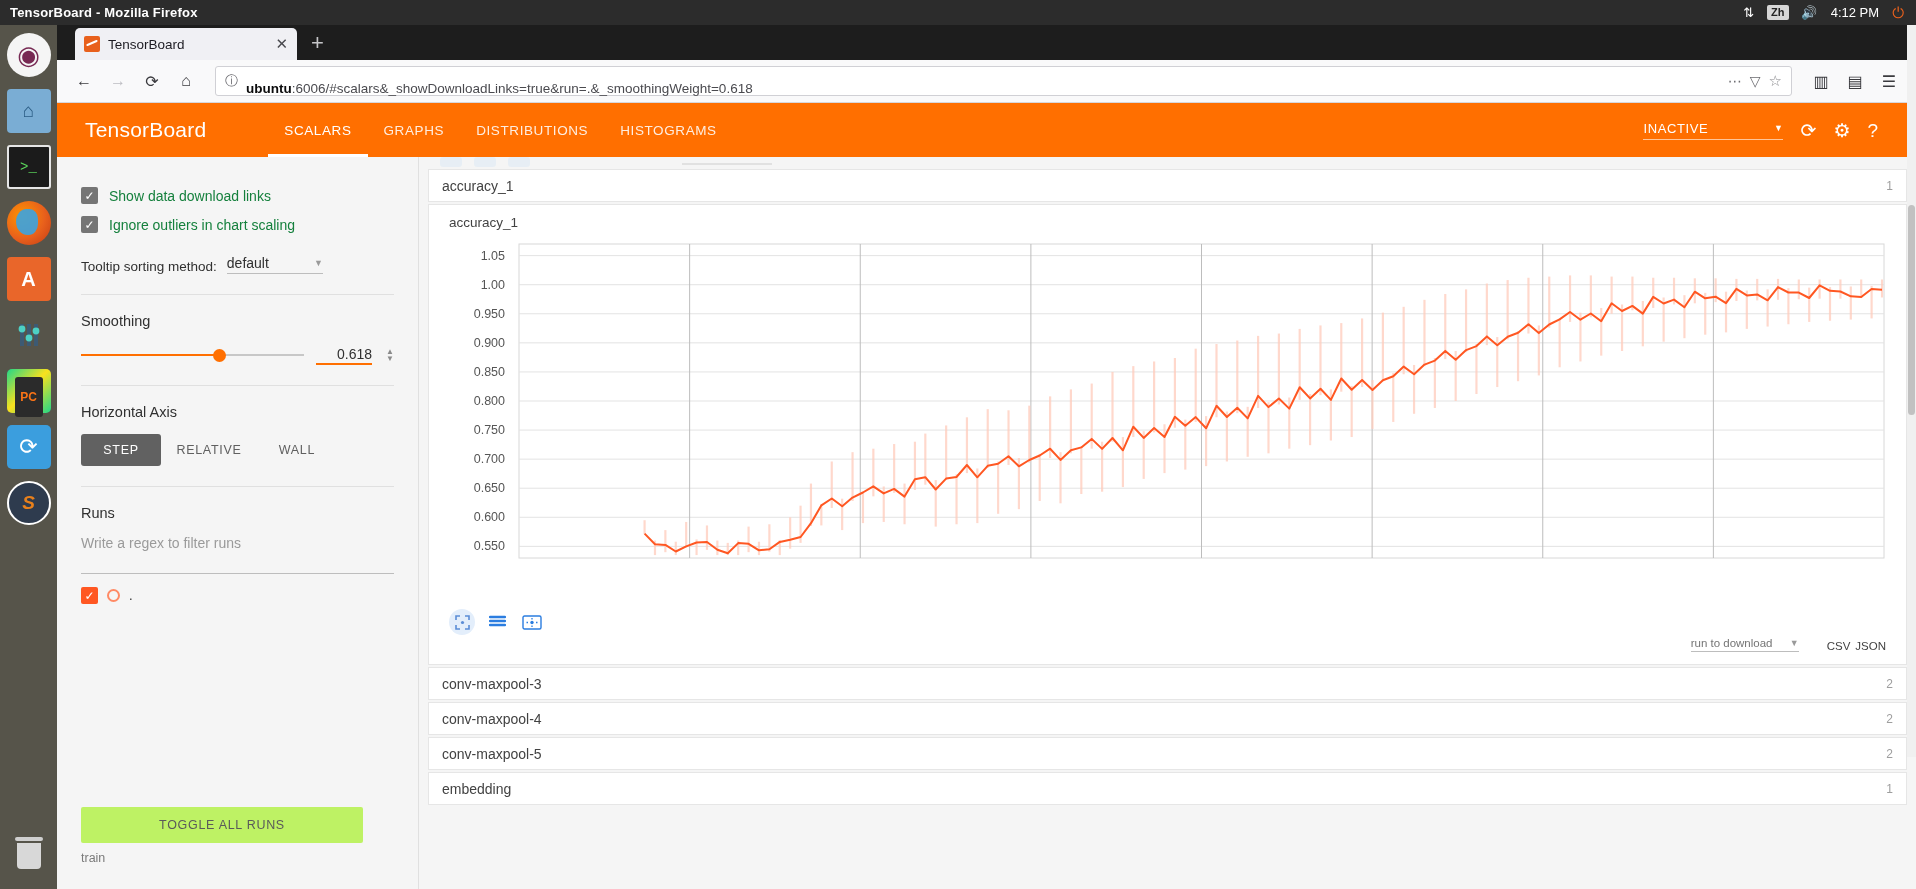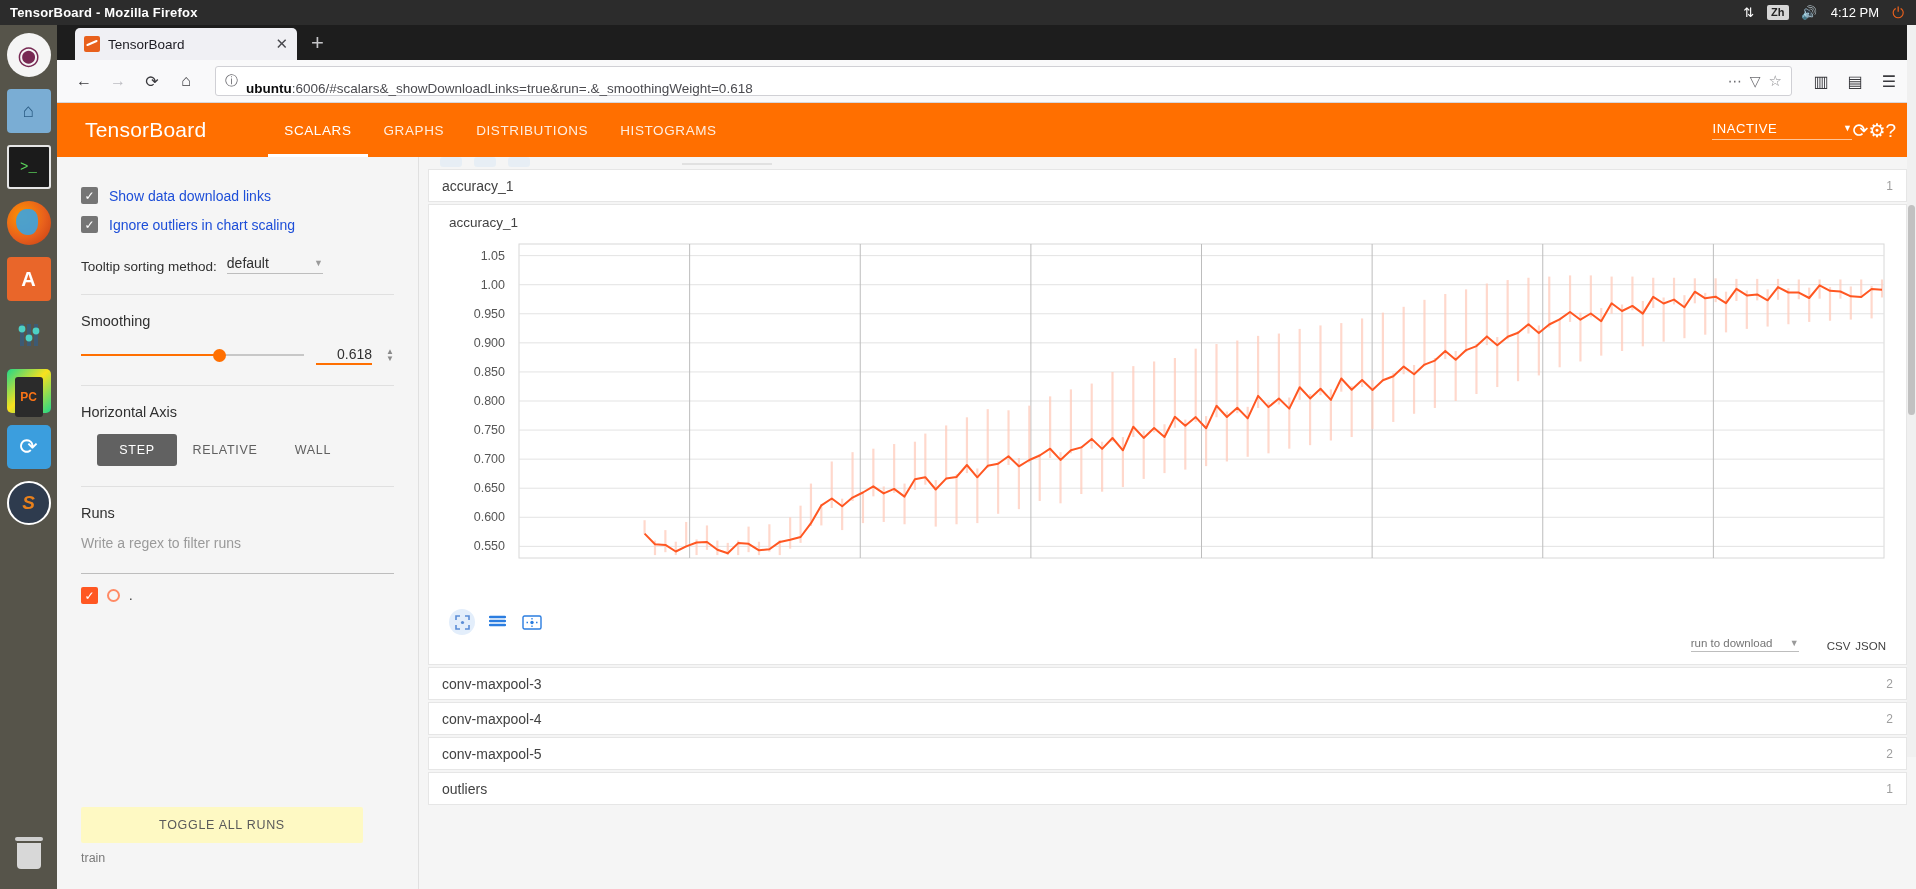--- a/index.html
+++ b/index.html
@@ -105,21 +105,21 @@
     display: flex; align-items: center; color: #fff;
   }
   .tb-logo { font-size: 21px; margin-left: 28px; margin-right: 62px; letter-spacing: .2px; }
   .tb-nav { display: flex; align-items: center; height: 100%; }
   .tb-navitem {
     font-size: 13.5px; letter-spacing: .6px; padding: 0 16px; height: 100%;
     display: flex; align-items: center; cursor: pointer;
     color: rgba(255,255,255,.88);
   }
   .tb-navitem.active { color: #fff; box-shadow: inset 0 -3px 0 #fff; }
-  .tb-right { margin-left: auto; display: flex; align-items: center; margin-right: 20px; }
+  .tb-right { margin-left: auto; display: flex; align-items: center; gap: 17px; margin-right: 38px; }
   .tb-select {
     font-size: 13px; color: #fff; letter-spacing: .6px;
     border-bottom: 1px solid rgba(255,255,255,.6);
     width: 140px; display: flex; align-items: center; padding-bottom: 3px; cursor: pointer;
   }
   .tb-select .caret { margin-left: auto; font-size: 9px; }
   .tb-icon { font-size: 19px; color: #fff; cursor: pointer; line-height: 1; }
 
   
   .tb-body { display: flex; height: 732px; }
@@ -128,42 +128,42 @@
     width: 362px; background: #f5f5f5; border-right: 1px solid #e0e0e0;
     padding: 0 24px; position: relative; overflow: hidden;
   }
   .sb-partial { height: 18px; }
   .sb-row { display: flex; align-items: center; gap: 11px; margin-top: 12px; }
   .cb {
     width: 17px; height: 17px; background: #757575; border-radius: 2px;
     display: flex; align-items: center; justify-content: center; flex: none; cursor: pointer;
   }
   .cb::after { content: "✓"; color: #fff; font-size: 12px; line-height: 1; }
-  .sb-label { font-size: 14px; color: #1d4ed8; }
+  .sb-label { font-size: 14px; color: #15803d; }
   .sb-inline { display: flex; align-items: flex-end; gap: 10px; margin-top: 22px; }
   .sb-small { font-size: 13.5px; color: #303030; }
   .sb-drop {
     min-width: 96px; border-bottom: 1px solid #bdbdbd;
     display: flex; align-items: center; padding-bottom: 2px; cursor: pointer;
   }
   .sb-drop .v { font-size: 14px; color: #303030; }
   .sb-drop .caret { margin-left: auto; color: #9a9a9a; font-size: 9px; }
   .sb-divider { height: 1px; background: #e0e0e0; margin: 20px 0 0 0; }
   .sb-h { font-size: 14.5px; color: #303030; margin-top: 18px; }
 
   .slider-row { display: flex; align-items: center; gap: 12px; margin-top: 16px; }
   .slider { flex: 1; height: 20px; position: relative; cursor: pointer; }
   .slider-track { position: absolute; top: 9px; left: 0; right: 0; height: 2px; background: #c7c7c7; }
   .slider-fill  { position: absolute; top: 9px; left: 0; width: 61.8%; height: 2px; background: #ff6f00; }
   .slider-knob  { position: absolute; top: 4px; left: 61.8%; width: 13px; height: 13px; margin-left: -6px; border-radius: 50%; background: #ff6f00; }
   .num-box { width: 56px; border-bottom: 2px solid #ff6f00; text-align: right; padding-bottom: 0; }
   .num-box span { font-size: 14px; color: #303030; }
   .spin { display: flex; flex-direction: column; font-size: 8px; color: #8a8a8a; line-height: 7px; margin-left: 2px; cursor: pointer; }
 
-  .btn-group { display: flex; align-items: center; margin-top: 14px; margin-left: 16px; }
+  .btn-group { display: flex; align-items: center; margin-top: 14px; }
   .seg {
     font-size: 12.5px; letter-spacing: .7px; color: #606060;
     padding: 9px 0; width: 80px; text-align: center; border-radius: 3px; cursor: pointer;
   }
   .seg.active { background: #616161; color: #fff; }
   .seg.wide { width: 96px; }
 
   .regex-input {
     margin-top: 14px; border-bottom: 1px solid #bdbdbd; padding-bottom: 22px;
     font-size: 14px; color: #9a9a9a; cursor: text;
@@ -172,21 +172,21 @@
   .cb-orange {
     width: 17px; height: 17px; background: #ff5722; border-radius: 2px;
     display: flex; align-items: center; justify-content: center; flex: none; cursor: pointer;
   }
   .cb-orange::after { content: "✓"; color: #fff; font-size: 12px; line-height: 1; }
   .run-dot { width: 13px; height: 13px; border: 2px solid #ff8a65; border-radius: 50%; flex: none; }
   .run-name { font-size: 13px; color: #303030; }
 
   .toggle-all {
     position: absolute; left: 24px; bottom: 46px; width: 282px;
-    background: #fef9c3; color: #5a5a5a; font-size: 12.5px; letter-spacing: .7px;
+    background: #bef264; color: #5a5a5a; font-size: 12.5px; letter-spacing: .7px;
     text-align: center; padding: 11px 0; border-radius: 2px; cursor: pointer;
   }
   .train-lbl { position: absolute; left: 24px; bottom: 24px; font-size: 12.5px; color: #7a7a7a; }
 
   
   .tb-main { flex: 1; background: #f5f5f5; position: relative; overflow: hidden; padding: 0 9px; }
   .partial-top { height: 12px; display: flex; align-items: flex-start; padding-left: 12px; gap: 12px; opacity: .35; }
   .ptool { width: 22px; height: 10px; background: #cfe3f5; border-radius: 3px; }
   .punder { width: 90px; height: 2px; background: #bdbdbd; margin-top: 6px; margin-left: 140px; }
 
@@ -614,21 +614,21 @@
       </div>
       <div class="accordion-row">
         <span class="ttl">conv-maxpool-4</span>
         <span class="cnt">2</span>
       </div>
       <div class="accordion-row">
         <span class="ttl">conv-maxpool-5</span>
         <span class="cnt">2</span>
       </div>
       <div class="accordion-row">
-        <span class="ttl">outliers</span>
+        <span class="ttl">embedding</span>
         <span class="cnt">1</span>
       </div>
     </div>
 
     <div class="page-scroll">
       <div class="page-scroll-thumb"></div>
     </div>
   </div>
 </div>
 

